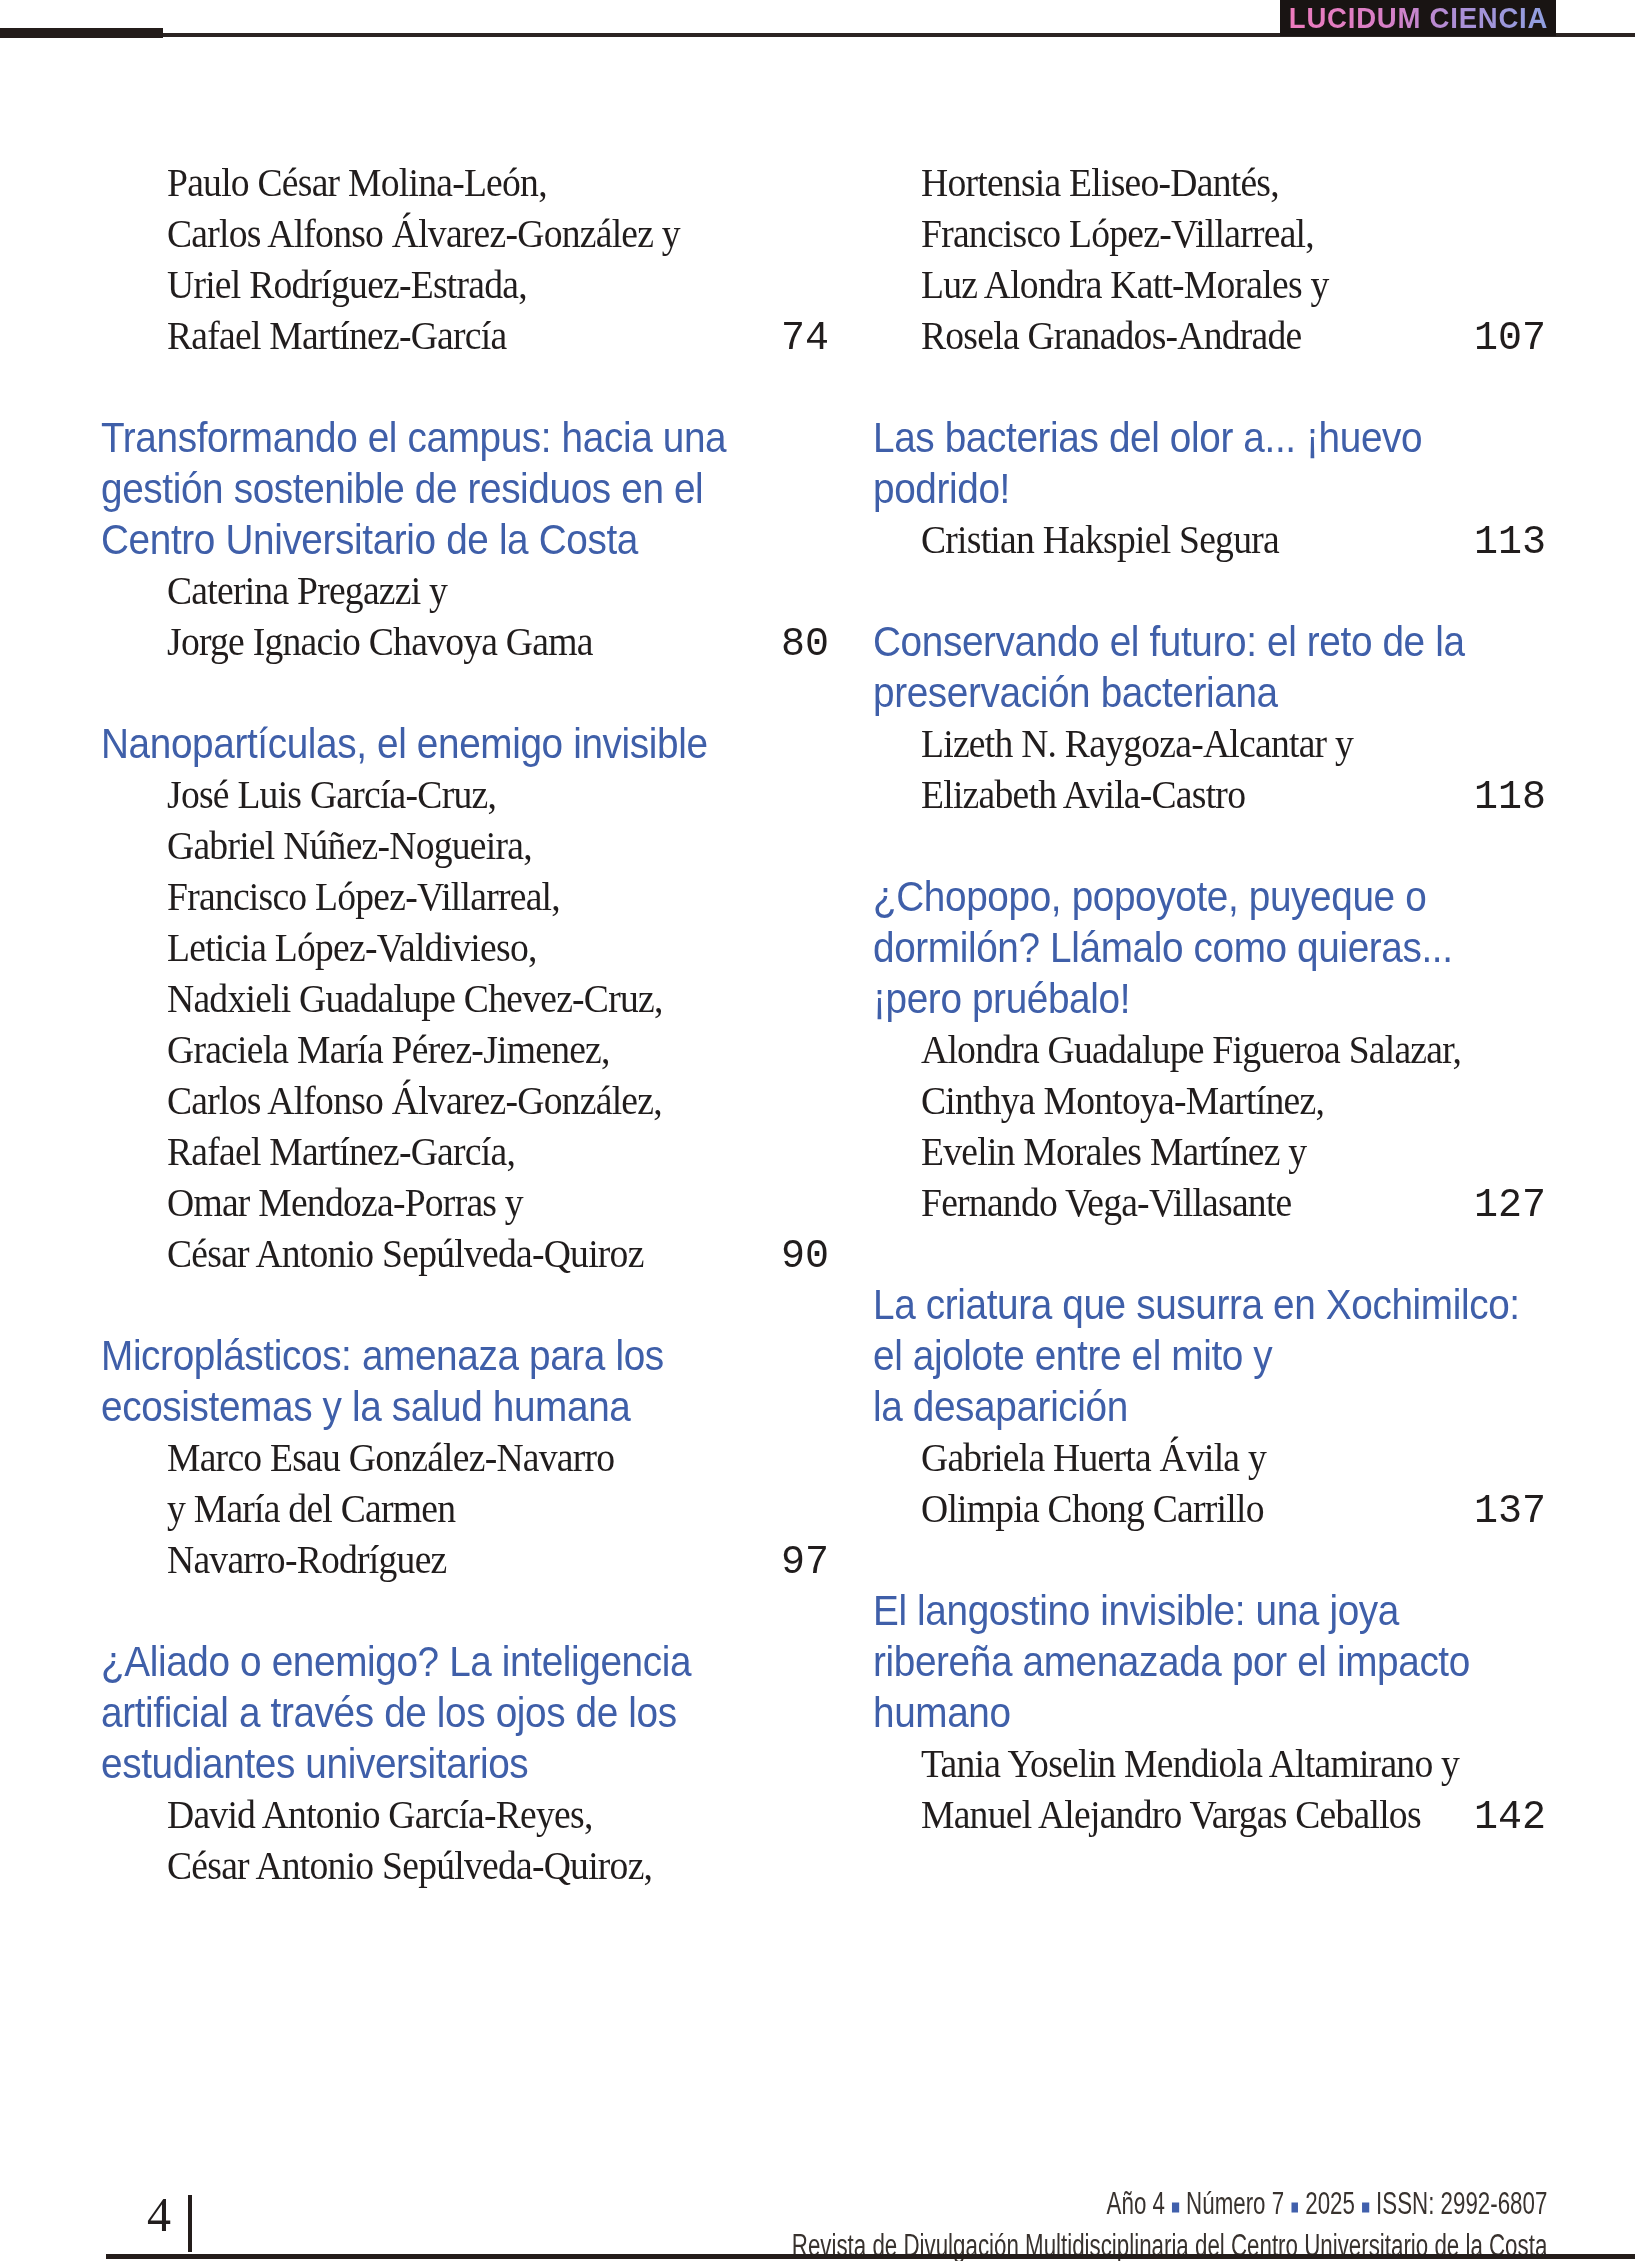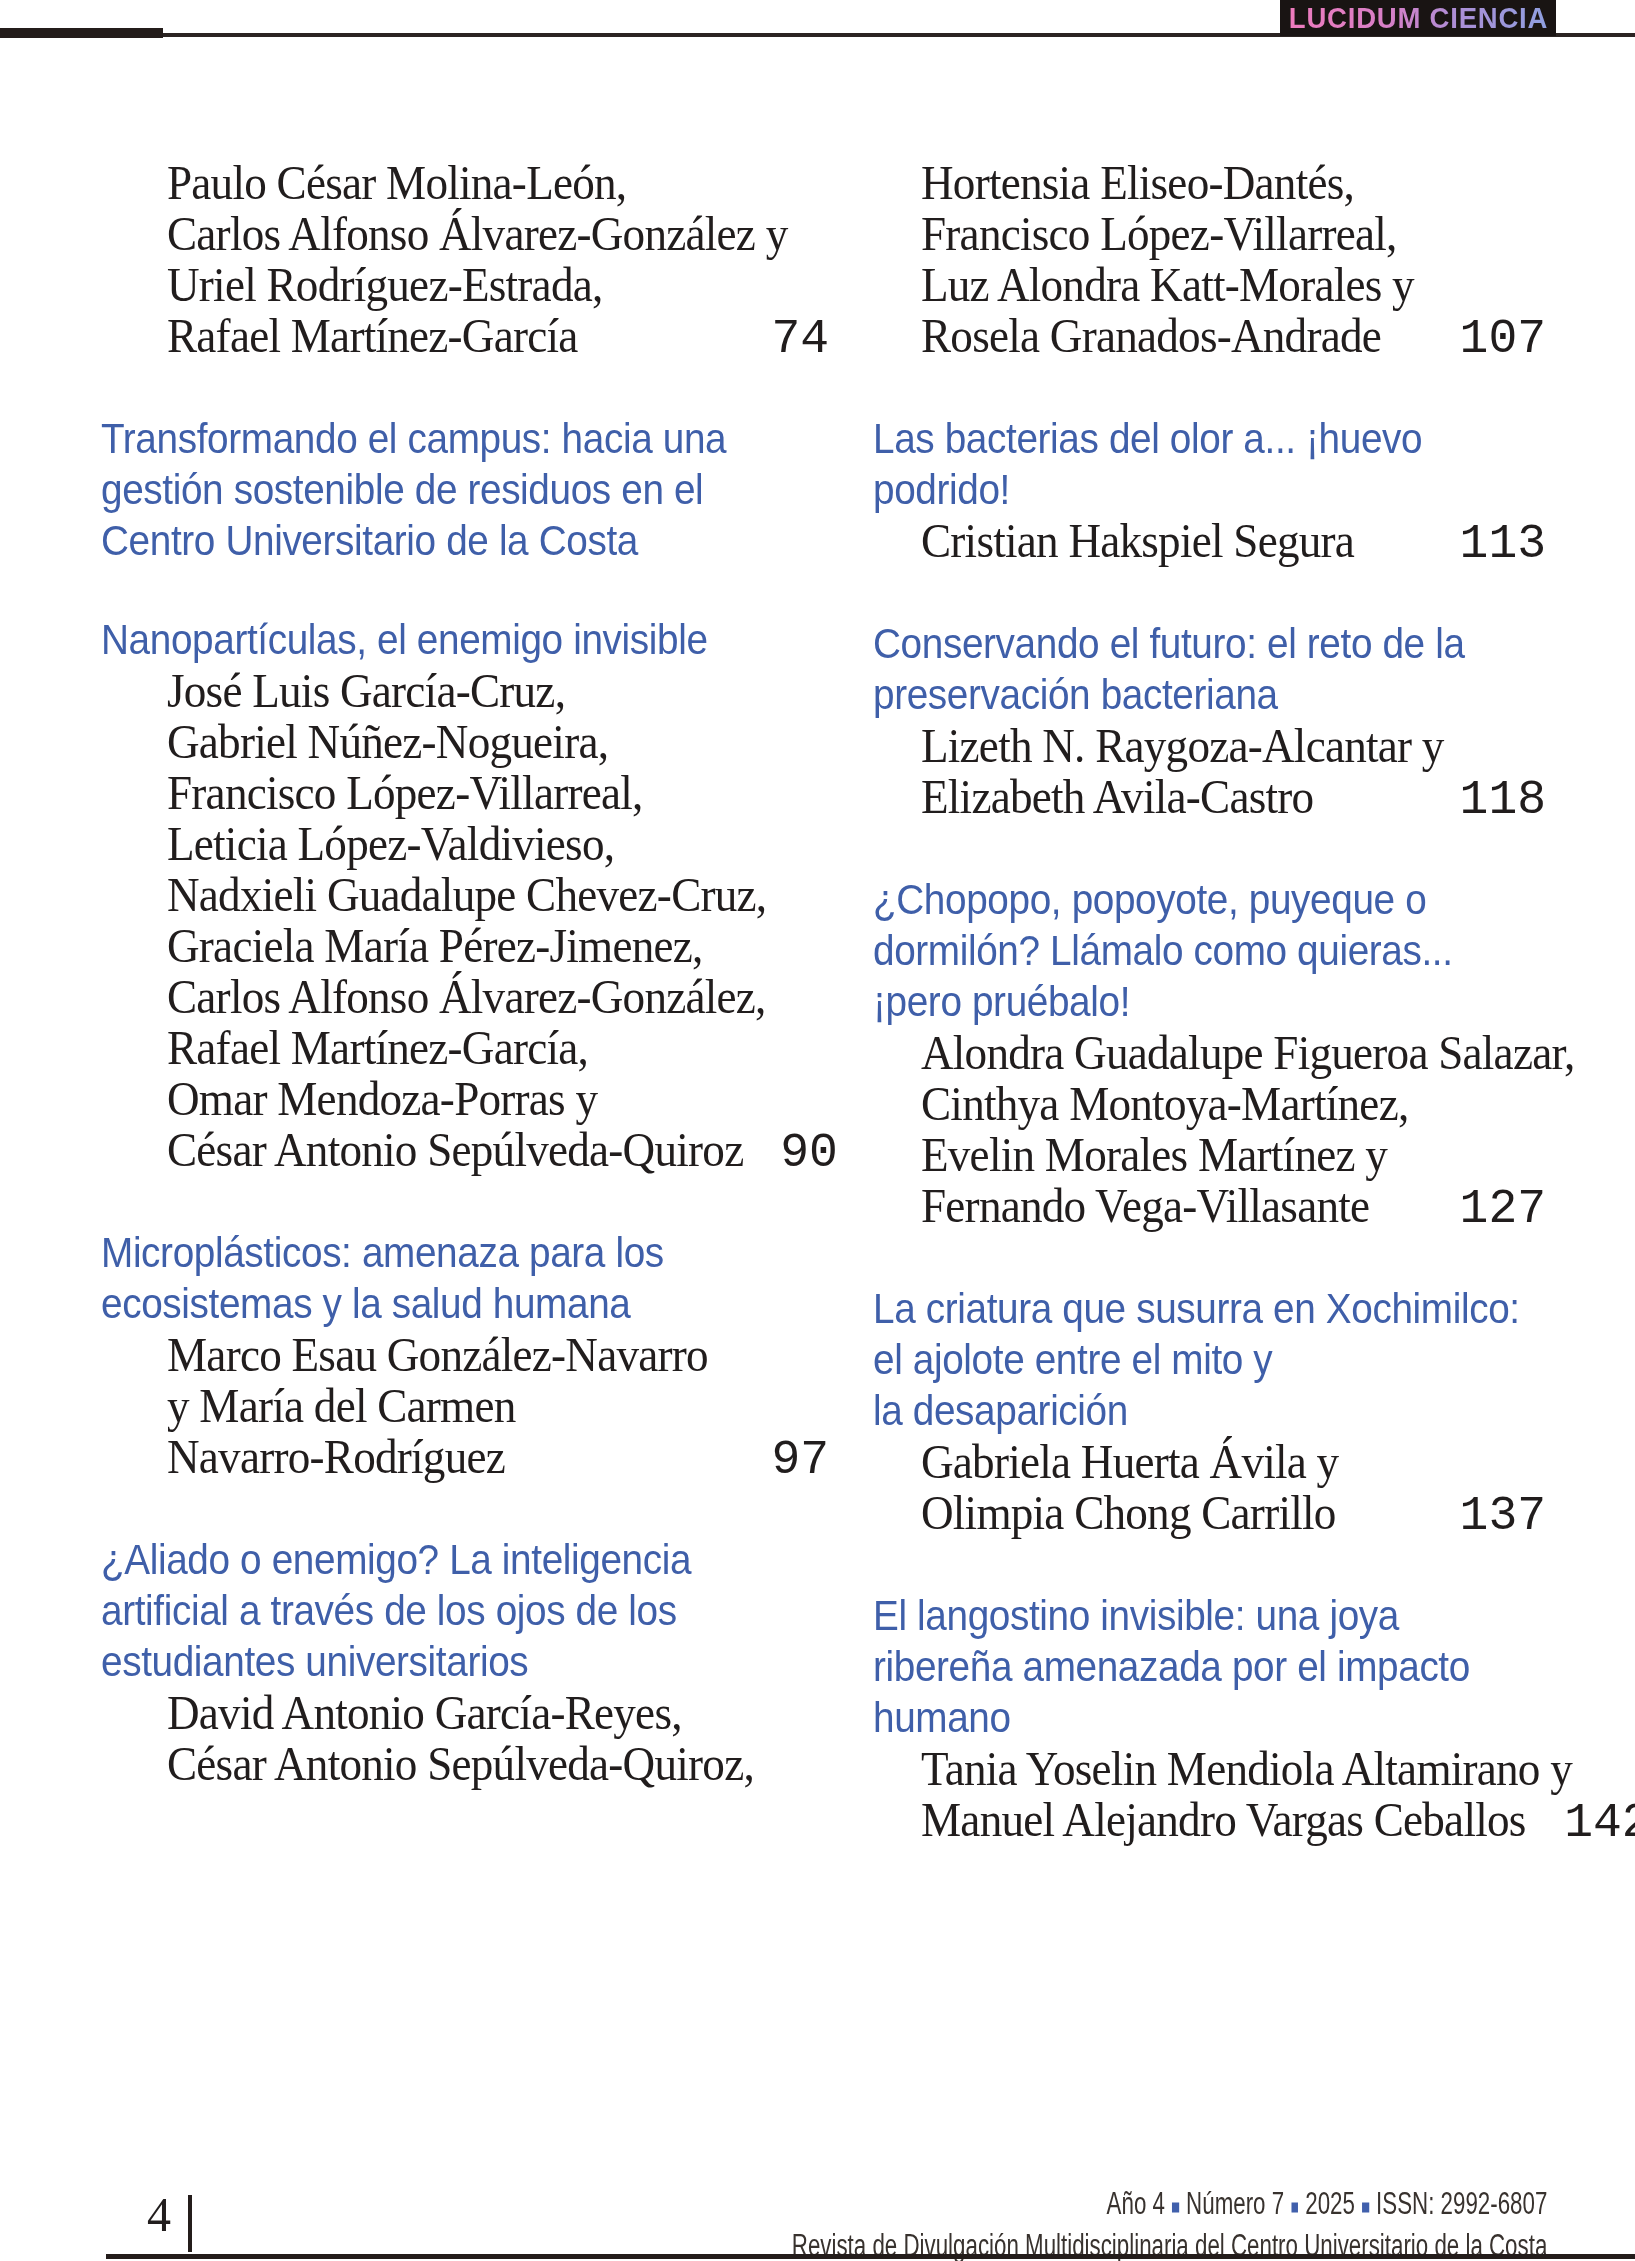--- a/index.html
+++ b/index.html
@@ -48,21 +48,21 @@
   .title-line {
     font-size: 43px; line-height: 51px;
     color: #3f5fa9; letter-spacing: -0.4px;
     white-space: nowrap;
     transform: scaleX(0.90); transform-origin: left center;
   }
   .authors { padding-left: var(--indent); }
   .author-row {
     display: flex; align-items: baseline;
     font-family: "Liberation Serif", "DejaVu Serif", serif;
-    font-size: 48px; line-height: 51px;
+    font-size: 40px; line-height: 51px;
     color: #211d1d; letter-spacing: -0.8px;
   }
   .author-text {
     white-space: nowrap;
     transform: scaleX(0.94); transform-origin: left center;
   }
   .page-num {
     margin-left: auto;
     font-family: Liberation Mono, monospace;
     letter-spacing: 0;
@@ -124,20 +124,29 @@
           <div class="author-row">
             <span class="author-text">Rafael Martínez-García</span>
             <span class="page-num">74</span>
           </div>
         </div>
       </div>
       <div class="toc-entry">
         <div class="title-line" style="color: rgb(63, 95, 169);">Transformando el campus: hacia una</div>
         <div class="title-line" style="color: rgb(63, 95, 169);">gestión sostenible de residuos en el</div>
         <div class="title-line" style="color: rgb(63, 95, 169);">Centro Universitario de la Costa</div>
+        <div class="authors">
+          <div class="author-row">
+            <span class="author-text">Caterina Pregazzi y</span>
+          </div>
+          <div class="author-row">
+            <span class="author-text">Jorge Ignacio Chavoya Gama</span>
+            <span class="page-num">80</span>
+          </div>
+        </div>
       </div>
       <div class="toc-entry">
         <div class="title-line" style="color: rgb(63, 95, 169);">Nanopartículas, el enemigo invisible</div>
         <div class="authors">
           <div class="author-row">
             <span class="author-text">José Luis García-Cruz,</span>
           </div>
           <div class="author-row">
             <span class="author-text">Gabriel Núñez-Nogueira,</span>
           </div>

